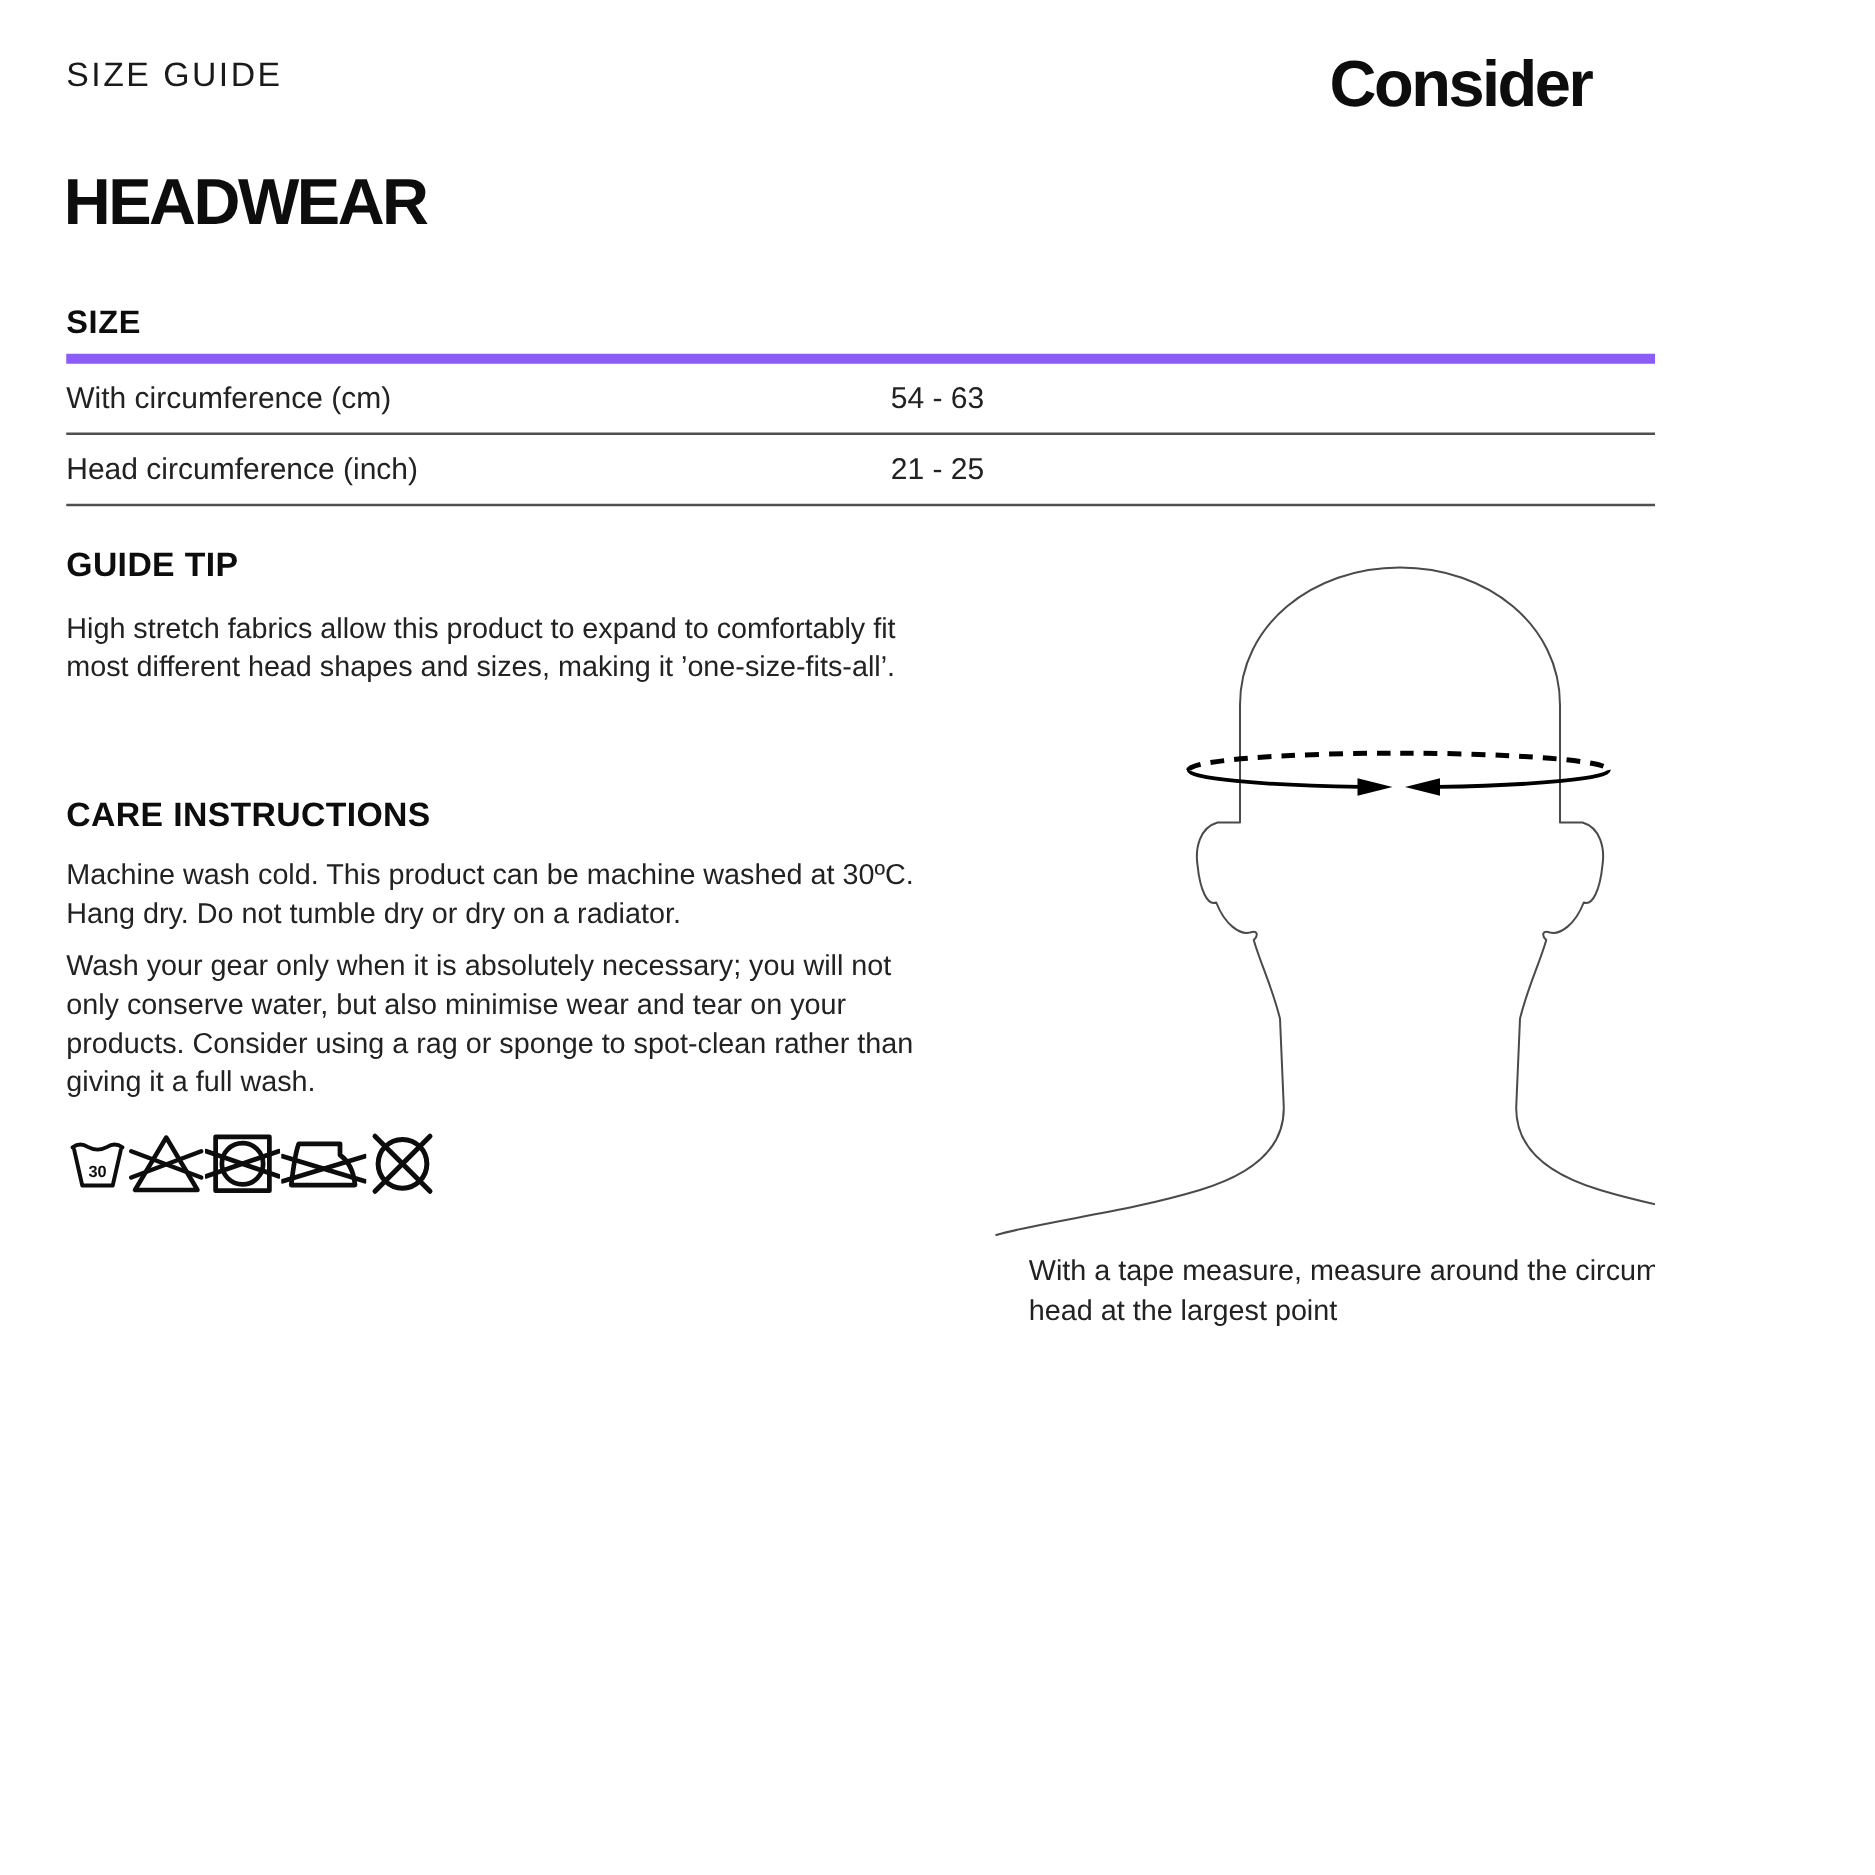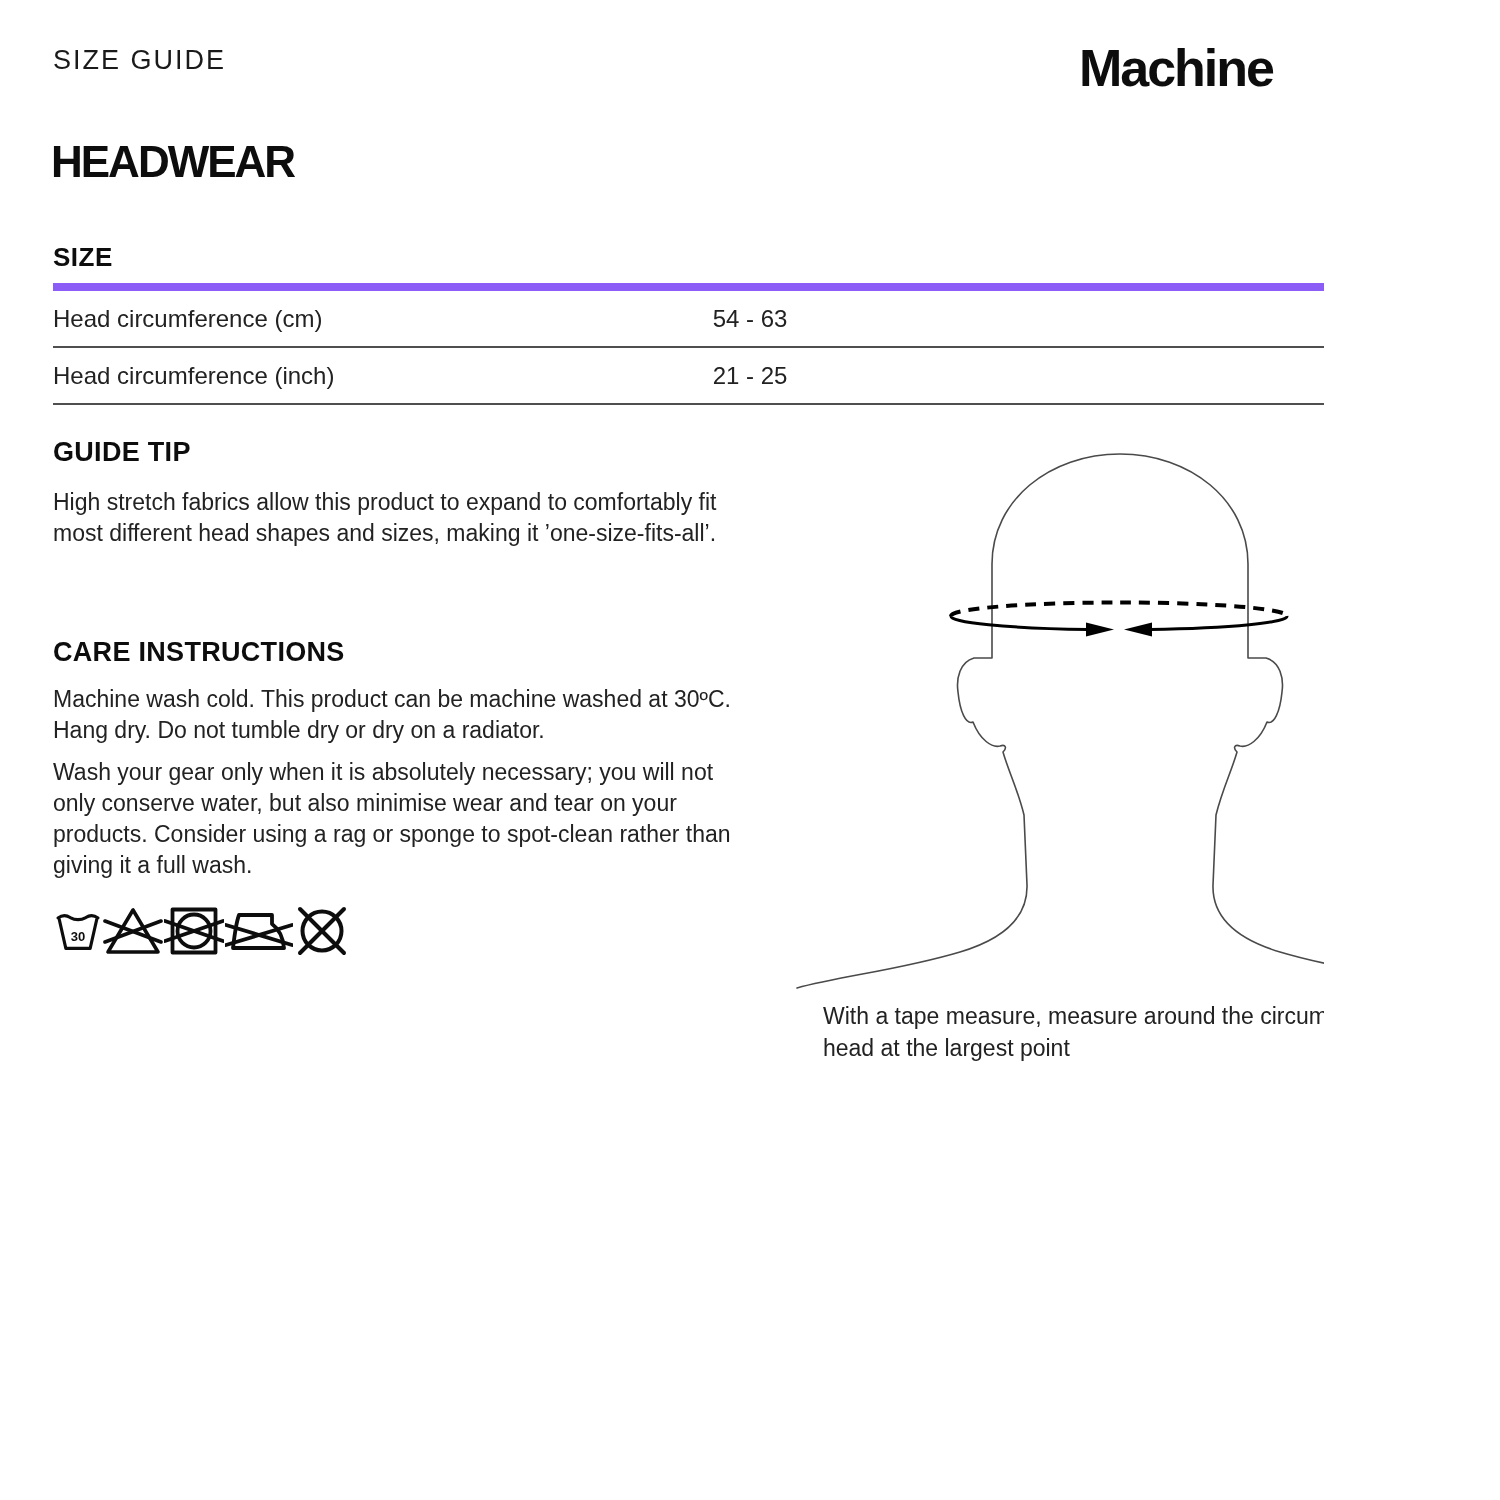--- a/index.html
+++ b/index.html
@@ -16,21 +16,21 @@
     font-size:27px;line-height:32px;font-weight:400;
     letter-spacing:2px;color:#1a1a1a;
   }
   .brand{
     position:absolute;right:51px;top:38px;
     font-size:52px;line-height:60px;font-weight:800;
     letter-spacing:-2px;color:#0d0d0d;
   }
   .title{
     position:absolute;left:51px;top:126px;
-    font-size:44px;line-height:72px;font-weight:800;
+    font-size:52px;line-height:72px;font-weight:800;
     letter-spacing:-2px;color:#0d0d0d;
   }
   .size-table{position:absolute;left:53px;top:232px;width:1399px;}
   .st-header{position:relative;height:51px;border-bottom:8px solid #8b5cf6;}
   .st-row{position:relative;height:55px;border-bottom:2px solid #4f4f4f;}
   .st-col-label{
     position:absolute;left:0;top:0;bottom:0;
     display:flex;align-items:center;
     font-size:26px;font-weight:800;color:#0d0d0d;letter-spacing:0.5px;
   }
@@ -65,29 +65,29 @@
     position:absolute;left:775px;top:1000px;width:678px;
     font-size:23px;line-height:32px;font-weight:400;color:#222;margin-left:48px;
   }
 </style>
 </head>
 <body>
 
 <div class="page">
 
   <div class="kicker">SIZE GUIDE</div>
-  <div class="brand">Machine</div>
+  <div class="brand">Consider</div>
   <div class="title">HEADWEAR</div>
 
   <div class="size-table">
     <div class="st-header">
       <div class="st-col-label">SIZE</div>
     </div>
     <div class="st-row">
-      <div class="st-col-label">Head circumference (cm)</div>
+      <div class="st-col-label">With circumference (cm)</div>
       <div class="st-col-value">54 - 63</div>
     </div>
     <div class="st-row">
       <div class="st-col-label">Head circumference (inch)</div>
       <div class="st-col-value">21 - 25</div>
     </div>
   </div>
 
   <div class="section-heading h-sizing">GUIDE TIP</div>
   <div class="body-text p-tip">High stretch fabrics allow this product to expand to comfortably fit most different head shapes and sizes, making it ’one-size-fits-all’.</div>

